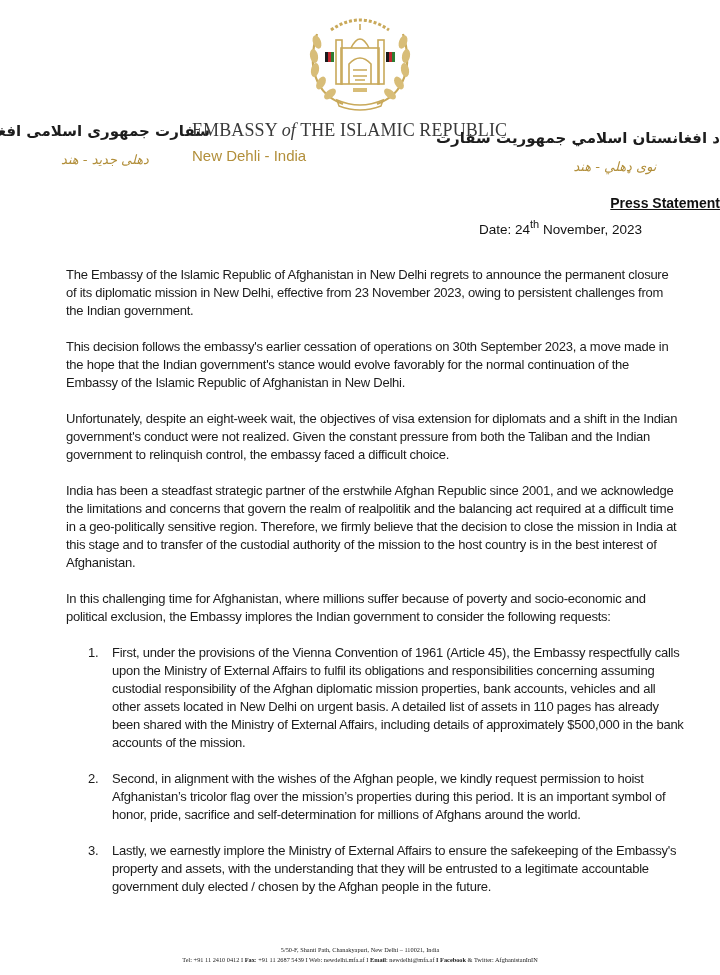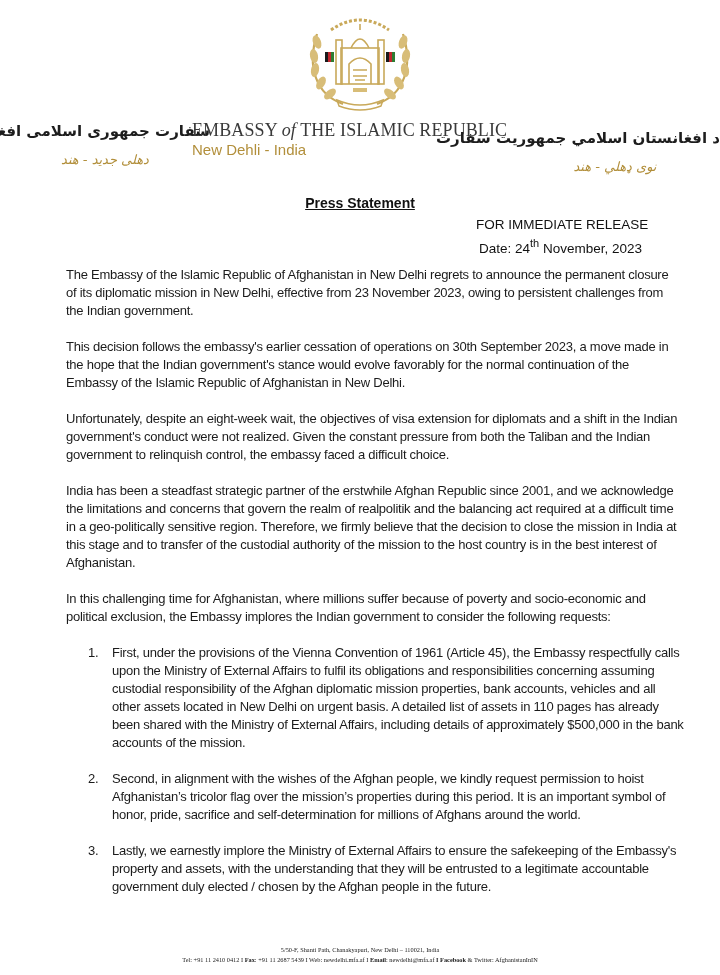--- a/index.html
+++ b/index.html
@@ -13,23 +13,23 @@
   .lh-row { position: absolute; top: 120px; left: 0; width: 720px; height: 80px; }
   .lh-left, .lh-right { position: absolute; top: 2px; width: 210px; text-align: center; direction: rtl; }
   .lh-left { left: 0; }
   .lh-right { right: 0; margin-top: 7px; }
   .lh-fa { font-family: "DejaVu Sans", sans-serif; font-weight: bold; font-size: 15px; color: #1d1d1d; white-space: nowrap; }
   .lh-fa-sub { font-family: "DejaVu Sans", sans-serif; font-size: 13px; color: #b28f3b; margin-top: 12px; white-space: nowrap; font-style: italic; }
   .lh-center { position: absolute; left: 192px; width: 320px; top: 0; }
   .lh-en1 { font-family: "Liberation Serif", "DejaVu Serif", serif; font-size: 18px; color: #3a3a3a; letter-spacing: 0.1px; white-space: nowrap; }
   .lh-en1 i, .lh-en2 i { font-style: italic; }
   .lh-en2 { font-family: "Liberation Serif", "DejaVu Serif", serif; font-size: 18px; color: #3a3a3a; margin-top: 3px; }
-  .lh-city { font-family: "Liberation Sans", sans-serif; font-size: 15px; color: #b28f3b; margin-top: 0; }
+  .lh-city { font-family: "Liberation Sans", sans-serif; font-size: 15px; color: #b28f3b; margin-top: 6px; }
 
-  .press { position: absolute; top: 194px; left: 0; width: 720px; text-align: center; }
+  .press { position: absolute; top: 194px; left: 0; width: 720px; text-align: right; }
   .press span { font-family: "Liberation Sans", sans-serif; font-size: 14px; font-weight: bold; text-decoration: underline; color: #111; }
 
   .release { position: absolute; left: 476px; top: 215px; font-size: 13.5px; line-height: 19px; color: #111; }
   .release div { white-space: nowrap; }
   .release .date { padding-left: 3px; }
   .release sup { font-size: 11px; }
 
   .body { position: absolute; left: 66px; top: 266px; width: 620px; font-size: 13px; line-height: 18px; color: #1b1b1b; letter-spacing: -0.25px; }
   .headline { font-size: 13.5px; margin-bottom: 17px; white-space: nowrap; letter-spacing: -0.2px; }
   .para { margin: 0 8px 18px 0; }
@@ -100,21 +100,20 @@
     </div>
     <div class="lh-right">
       <div class="lh-fa">د افغانستان اسلامي جمهوریت سفارت</div>
       <div class="lh-fa-sub">نوی ډهلي - هند</div>
     </div>
   </div>
 
   <div class="press"><span>Press Statement</span></div>
 
   <div class="release">
-    <div>FOR IMMEDIATE RELEASE</div>
     <div class="date"><span>Date: 24</span><sup>th</sup><span> November, 2023</span></div>
   </div>
 
   <div class="body">
     <p class="para">The Embassy of the Islamic Republic of Afghanistan in New Delhi regrets to announce the permanent closure of its diplomatic mission in New Delhi, effective from 23 November 2023, owing to persistent challenges from the Indian government.</p>
     <p class="para">This decision follows the embassy's earlier cessation of operations on 30th September 2023, a move made in the hope that the Indian government's stance would evolve favorably for the normal continuation of the Embassy of the Islamic Republic of Afghanistan in New Delhi.</p>
     <p class="para">Unfortunately, despite an eight-week wait, the objectives of visa extension for diplomats and a shift in the Indian government's conduct were not realized. Given the constant pressure from both the Taliban and the Indian government to relinquish control, the embassy faced a difficult choice.</p>
     <p class="para">India has been a steadfast strategic partner of the erstwhile Afghan Republic since 2001, and we acknowledge the limitations and concerns that govern the realm of realpolitik and the balancing act required at a difficult time in a geo-politically sensitive region. Therefore, we firmly believe that the decision to close the mission in India at this stage and to transfer of the custodial authority of the mission to the host country is in the best interest of Afghanistan.</p>
     <p class="para">In this challenging time for Afghanistan, where millions suffer because of poverty and socio-economic and political exclusion, the Embassy implores the Indian government to consider the following requests:</p>
     <ol class="list">

